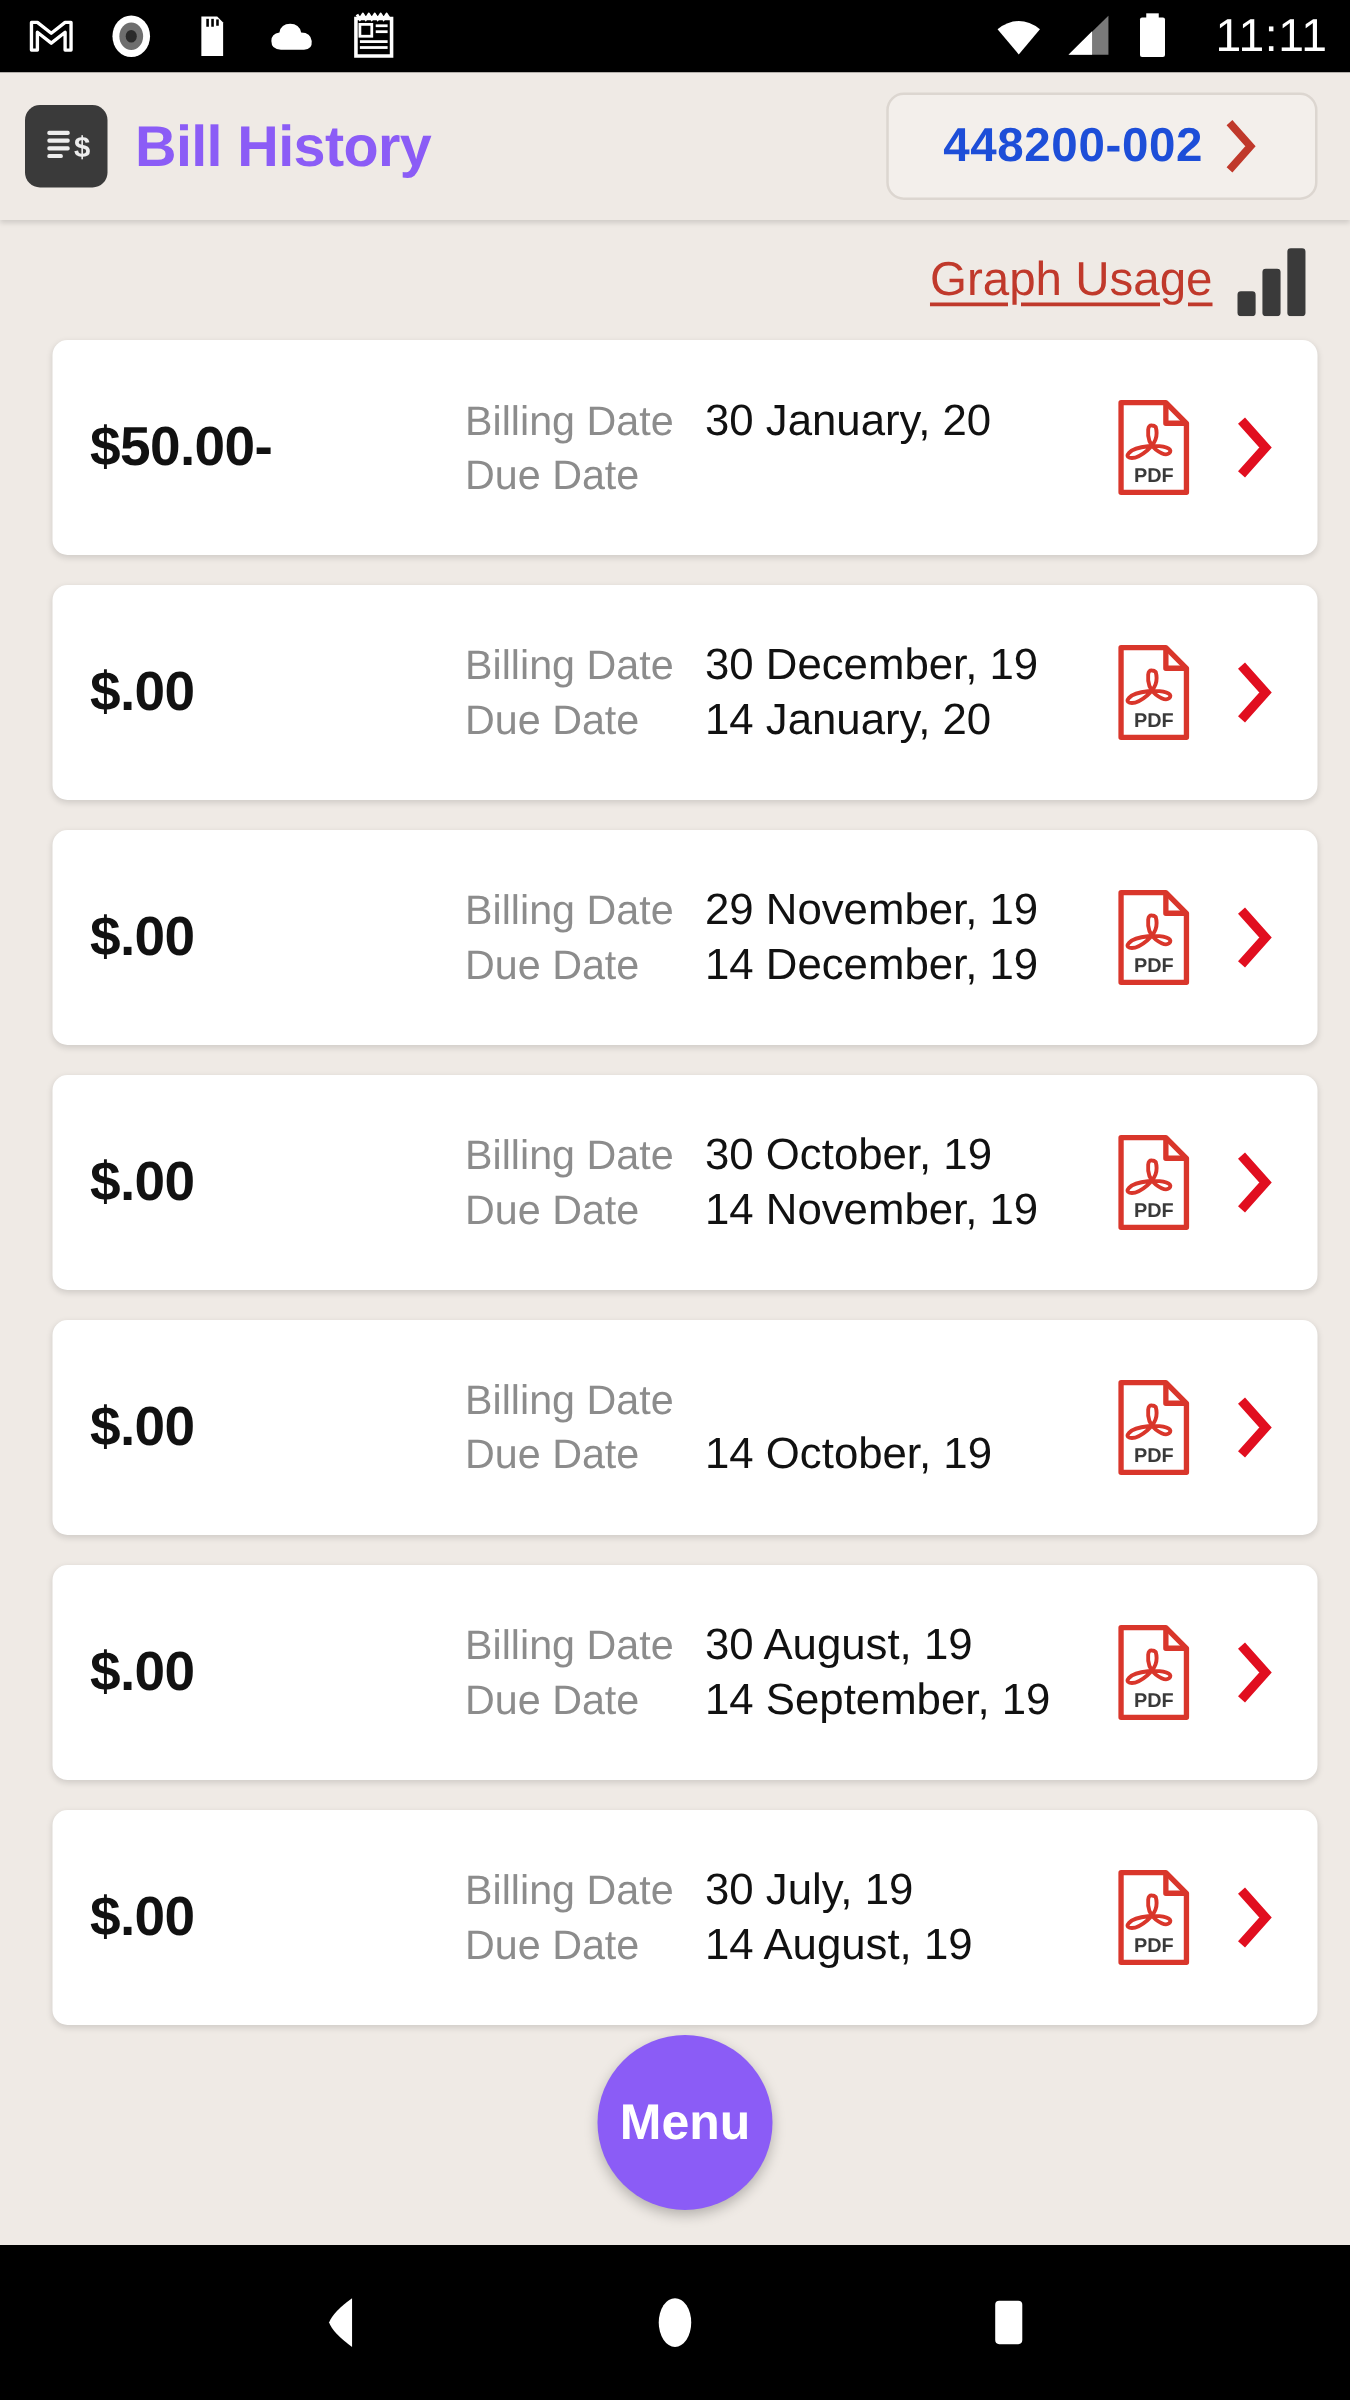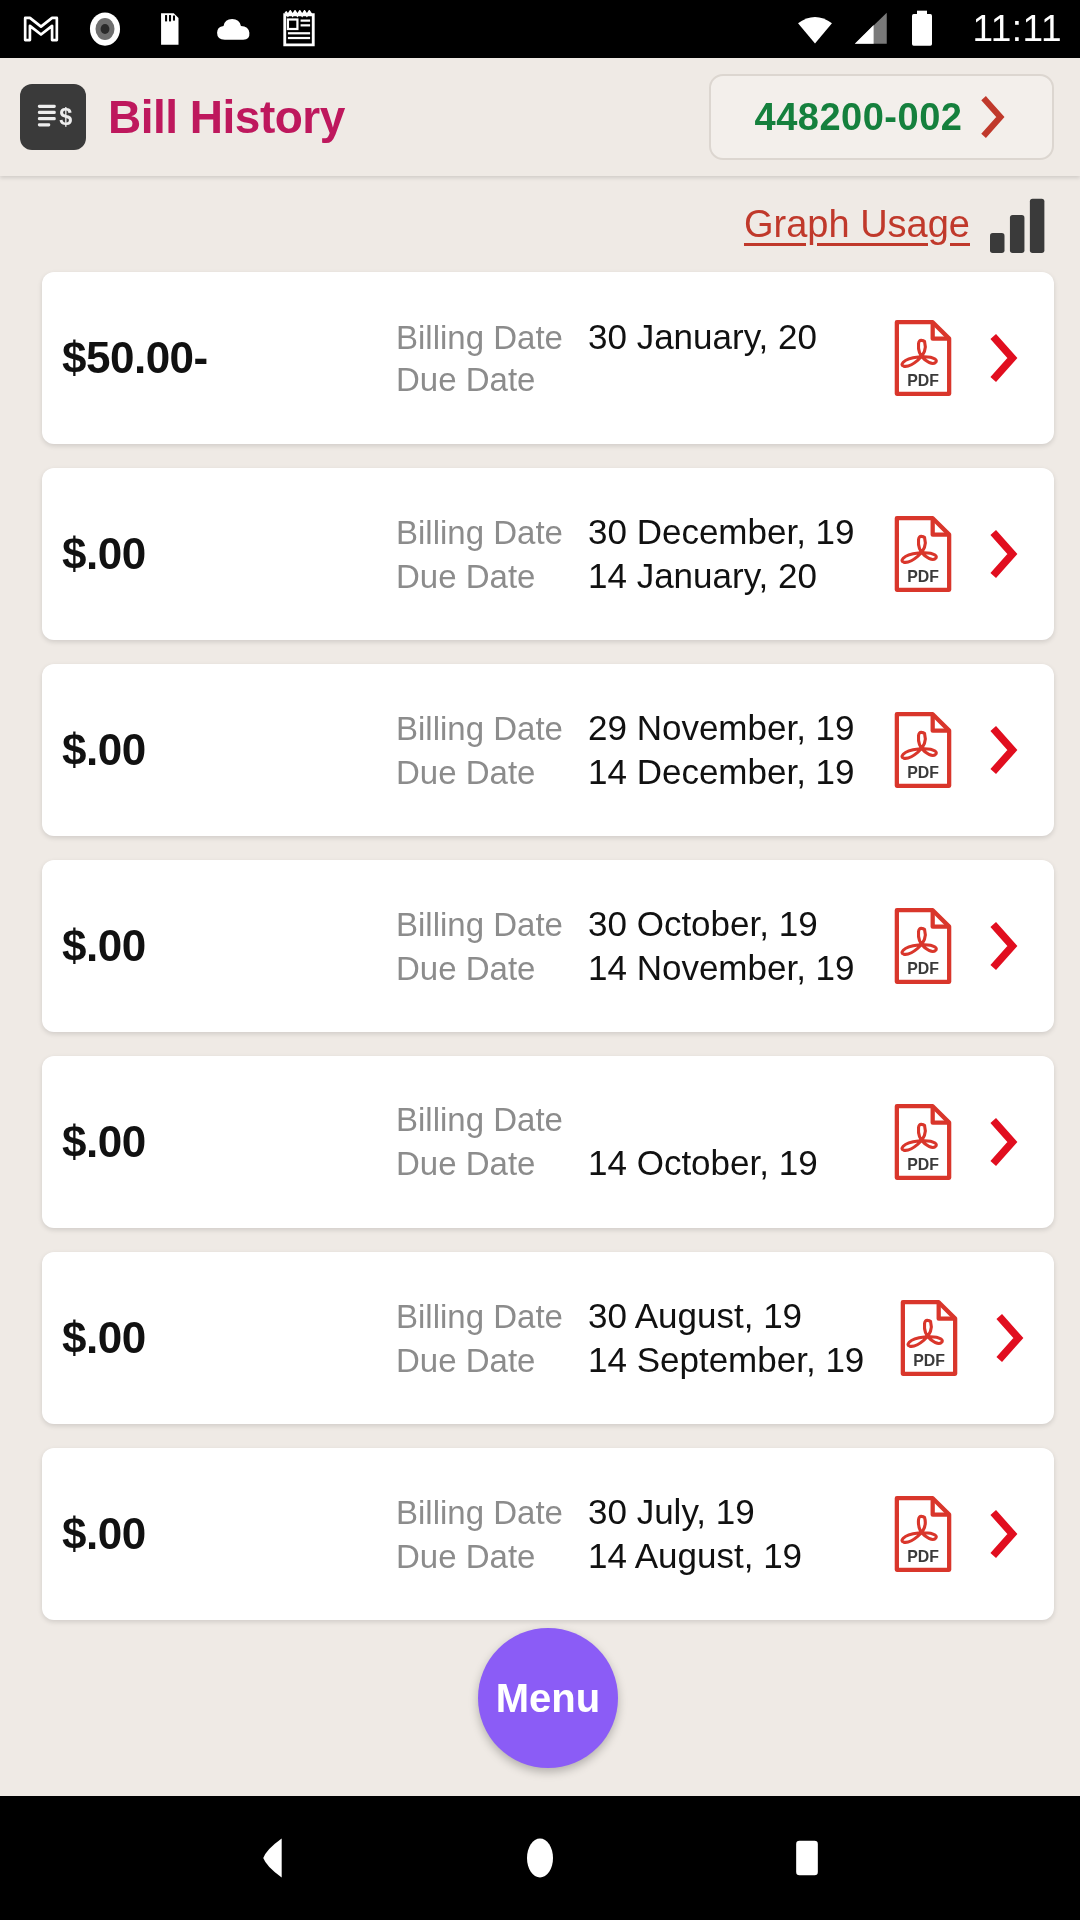--- a/index.html
+++ b/index.html
@@ -77,40 +77,40 @@
     border-radius: 12px;
     background: #3A3A3A;
     display: flex;
     align-items: center;
     justify-content: center;
     flex: 0 0 auto;
   }
   .page-title {
     font-size: 46px;
     font-weight: bold;
-    color: #be185d;
+    color: #8b5cf6;
     letter-spacing: -0.5px;
     white-space: nowrap;
   }
   .account-btn {
     margin-left: auto;
     min-width: 345px;
     height: 86px;
     border: 2px solid #DCD6D0;
     border-radius: 14px;
     background: #F3EFEB;
     display: flex;
     align-items: center;
     justify-content: center;
     gap: 16px;
     padding: 0 24px;
     cursor: pointer;
   }
   .account-num {
-    color: #15803d;
+    color: #1d4ed8;
     font-size: 38px;
     font-weight: bold;
     letter-spacing: 0.5px;
   }
   .chev-red-sm { display: block; }
 
   
   .content {
     flex: 1 1 auto;
     position: relative;
@@ -142,23 +142,22 @@
   .cards { display: block; }
 
   .bill-card {
     background: #FFFFFF;
     border-radius: 12px;
     height: 172px;
     margin-bottom: 24px;
     box-shadow: 0 2px 5px rgba(0,0,0,0.13);
     display: flex;
     align-items: center;
-    padding: 0 34px 0 20px;
+    padding: 0 34px 0 30px;
     cursor: pointer;
-    gap: 34px;
   }
   .amount {
     font-size: 44px;
     font-weight: bold;
     color: #111111;
     width: 300px;
     flex: 0 0 auto;
     letter-spacing: -0.5px;
   }
   .dates {

